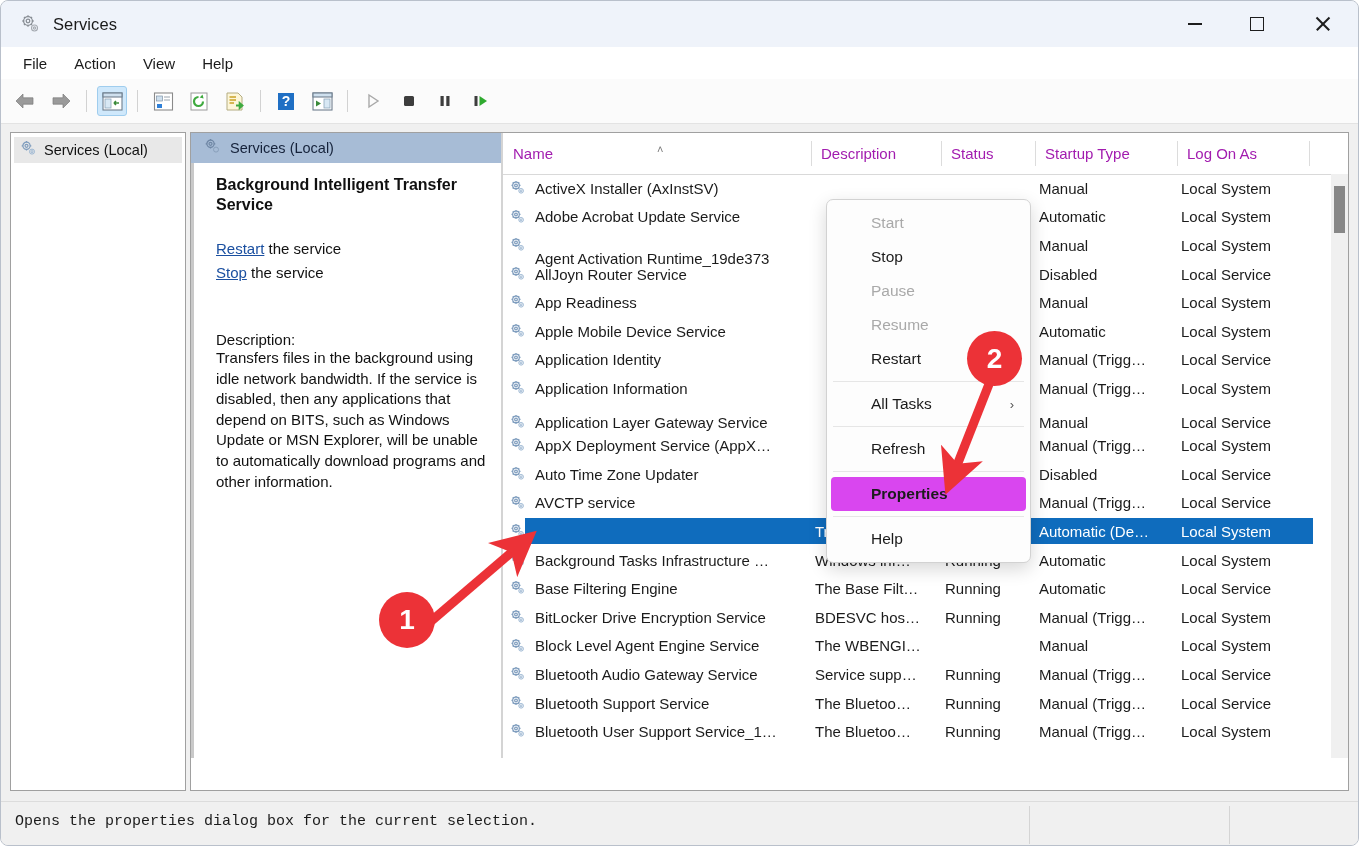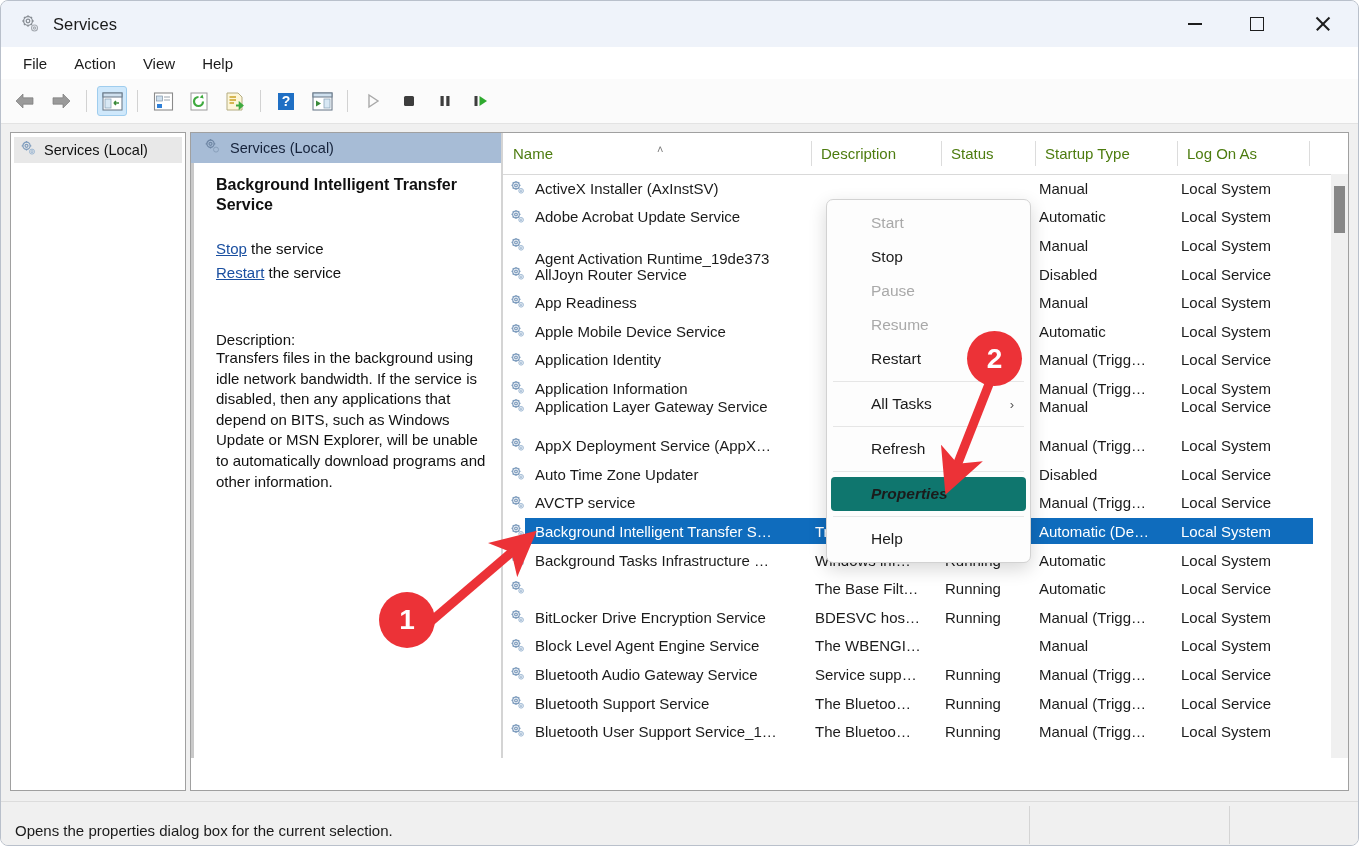--- a/index.html
+++ b/index.html
@@ -136,21 +136,21 @@
   .list{
     position:absolute;left:312px;top:0;right:0;bottom:32px;background:#ffffff;
     overflow:hidden;
   }
   .colhead{
     position:absolute;left:0;top:0;right:0;height:41px;
     background:#ffffff;border-bottom:1px solid #d9d9d9;
   }
   .colhead .ch{
     position:absolute;top:0;height:41px;display:flex;align-items:center;
-    font-size:15px;color:#4d7c0f;padding-left:6px;box-sizing:border-box;
+    font-size:15px;color:#a21caf;padding-left:6px;box-sizing:border-box;
   }
   .colhead .chsep{
     position:absolute;top:8px;height:25px;width:1px;background:#dcdcdc;
   }
   .sortcaret{
     position:absolute;top:10px;font-size:11px;color:#777;
   }
 
   .rows{position:absolute;left:0;top:41px;right:0;bottom:0;}
   .row{
@@ -192,42 +192,42 @@
     content:"";position:absolute;left:4px;top:2px;width:1px;height:27px;background:#9a9a9a;
     transform:skewX(-20deg);transform-origin:bottom;
   }
 
   
   .statusbar{
     position:absolute;left:0;bottom:0;right:0;height:43px;background:#f0f0f0;
     border-top:1px solid #dcdcdc;
   }
   .statusbar .txt{
-    position:absolute;left:14px;top:20px;font-size:15px;color:#1b1b1b;
+    position:absolute;left:14px;top:11px;font-size:15px;color:#1b1b1b;font-family:Liberation Mono, monospace;
   }
   .statusbar .sep{position:absolute;top:4px;width:1px;height:38px;background:#d4d4d4;}
 
   
   .ctxmenu{
     position:absolute;left:825px;top:198px;width:203px;
     background:#fdfdfd;
     border:1px solid #d2d2d2;
     border-radius:7px;
     box-shadow:0 6px 18px rgba(0,0,0,.16);
     padding:6px 0 6px 0;
     z-index:60;
   }
   .ctx-item{
     height:34px;display:flex;align-items:center;
     font-size:15.5px;color:#1b1b1b;padding-left:40px;margin:0 4px;border-radius:4px;
     position:relative;
   }
   .ctx-item.disabled{color:#a9a9a9;}
   .ctx-item.bold{font-weight:bold;}
-  .ctx-item.hl{background:#0f766e;font-style:italic;}
+  .ctx-item.hl{background:#d946ef;}
   .ctx-item .chev{position:absolute;right:12px;font-size:13px;color:#555;}
   .ctx-sep{height:1px;background:#e6e6e6;margin:5px 6px;}
   .badge{
     position:absolute;border-radius:50%;background:#ec3237;
     display:flex;align-items:center;justify-content:center;
     color:#fff;font-size:28px;font-weight:bold;z-index:82;
   }
   svg.arrow{position:absolute;z-index:81;overflow:visible;}
 </style>
 </head>
@@ -412,22 +412,22 @@
                 <circle cx="13" cy="12.6" r="2.5"></circle>
               </g>
           </svg>
         </span>
         <span class="lbl">Services (Local)</span>
       </div>
 
       <div class="detail">
         <h2>Background Intelligent Transfer Service</h2>
         <div class="links">
+          <div><a href="#">Restart</a><span> the service</span></div>
           <div><a href="#">Stop</a><span> the service</span></div>
-          <div><a href="#">Restart</a><span> the service</span></div>
         </div>
         <div class="desc-label">Description:</div>
         <div class="desc-body">Transfers files in the background using idle network bandwidth. If the service is disabled, then any applications that depend on BITS, such as Windows Update or MSN Explorer, will be unable to automatically download programs and other information.</div>
       </div>
 
       <div class="vdiv"></div>
 
       <div class="list">
         <div class="colhead" id="colhead">
             <div class="ch" style="left: 4px; width: 300px;">
@@ -662,21 +662,21 @@
                     <circle cx="12.1" cy="11.8" r="2.3"></circle>
                     <circle cx="12.1" cy="11.8" r=".9"></circle>
                   </g>
                 </svg></span>
               <div class="cell name" style="left: 4px; width: 300px;">Application Information</div>
               <div class="cell" style="left: 312px; width: 122px;"></div>
               <div class="cell" style="left: 442px; width: 88px;"></div>
               <div class="cell" style="left: 536px; width: 132px;">Manual (Trigg…</div>
               <div class="cell" style="left: 678px; width: 132px;">Local System</div>
             </div>
-            <div class="row" style="top: 218px;">
+            <div class="row" style="top: 234px;">
               <span class="gear"><svg width="17" height="17" viewBox="0 0 17 17">
                   <g fill="none" stroke="#7f9dbe" stroke-width="1.25">
                     <circle cx="7" cy="6.4" r="3.3"></circle>
                     <circle cx="7" cy="6.4" r="1.35"></circle>
                   </g>
                   <g stroke="#7f9dbe" stroke-width="1.25">
                     <line x1="7" y1="1.9" x2="7" y2="3.1"></line>
                     <line x1="7" y1="9.7" x2="7" y2="10.9"></line>
                     <line x1="2.5" y1="6.4" x2="3.7" y2="6.4"></line>
                     <line x1="10.3" y1="6.4" x2="11.5" y2="6.4"></line>
@@ -792,21 +792,20 @@
                     <line x1="3.8" y1="3.2" x2="4.6" y2="4"></line>
                     <line x1="9.4" y1="8.8" x2="10.2" y2="9.6"></line>
                     <line x1="10.2" y1="3.2" x2="9.4" y2="4"></line>
                     <line x1="4.6" y1="8.8" x2="3.8" y2="9.6"></line>
                   </g>
                   <g fill="none" stroke="#9bb6d2" stroke-width="1">
                     <circle cx="12.1" cy="11.8" r="2.3"></circle>
                     <circle cx="12.1" cy="11.8" r=".9"></circle>
                   </g>
                 </svg></span>
-              <div class="cell name" style="left: 4px; width: 300px;">Background Intelligent Transfer S…</div>
               <div class="cell" style="left: 312px; width: 122px;">Transfers file…</div>
               <div class="cell" style="left: 442px; width: 88px;">Running</div>
               <div class="cell" style="left: 536px; width: 132px;">Automatic (De…</div>
               <div class="cell" style="left: 678px; width: 132px;">Local System</div>
             </div>
             <div class="row" style="top: 371.8px;">
               <span class="gear"><svg width="17" height="17" viewBox="0 0 17 17">
                   <g fill="none" stroke="#7f9dbe" stroke-width="1.25">
                     <circle cx="7" cy="6.4" r="3.3"></circle>
                     <circle cx="7" cy="6.4" r="1.35"></circle>
@@ -846,20 +845,21 @@
                     <line x1="3.8" y1="3.2" x2="4.6" y2="4"></line>
                     <line x1="9.4" y1="8.8" x2="10.2" y2="9.6"></line>
                     <line x1="10.2" y1="3.2" x2="9.4" y2="4"></line>
                     <line x1="4.6" y1="8.8" x2="3.8" y2="9.6"></line>
                   </g>
                   <g fill="none" stroke="#9bb6d2" stroke-width="1">
                     <circle cx="12.1" cy="11.8" r="2.3"></circle>
                     <circle cx="12.1" cy="11.8" r=".9"></circle>
                   </g>
                 </svg></span>
+              <div class="cell name" style="left: 4px; width: 300px;">Base Filtering Engine</div>
               <div class="cell" style="left: 312px; width: 122px;">The Base Filt…</div>
               <div class="cell" style="left: 442px; width: 88px;">Running</div>
               <div class="cell" style="left: 536px; width: 132px;">Automatic</div>
               <div class="cell" style="left: 678px; width: 132px;">Local Service</div>
             </div>
             <div class="row" style="top: 429px;">
               <span class="gear"><svg width="17" height="17" viewBox="0 0 17 17">
                   <g fill="none" stroke="#7f9dbe" stroke-width="1.25">
                     <circle cx="7" cy="6.4" r="3.3"></circle>
                     <circle cx="7" cy="6.4" r="1.35"></circle>

